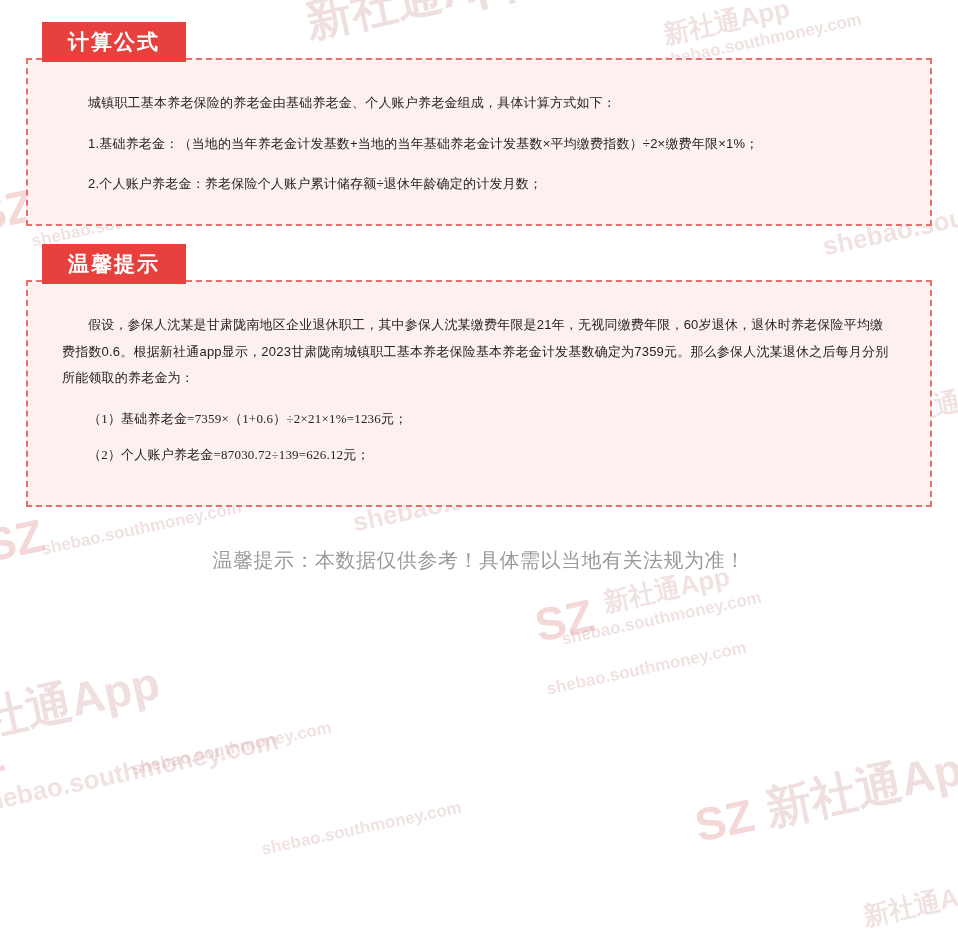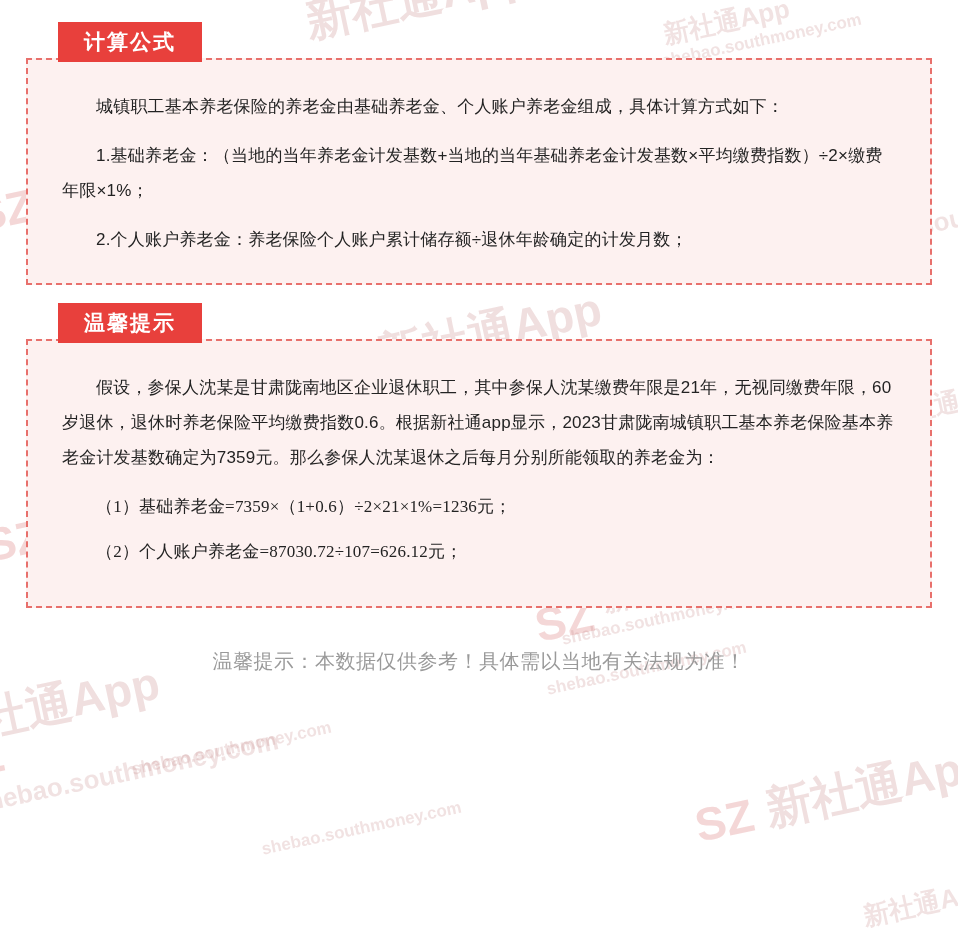--- a/index.html
+++ b/index.html
@@ -60,38 +60,38 @@
   }
 
   .section-title {
     display: inline-block;
     background: #e8403c;
     color: #ffffff;
     font-size: 21px;
     font-weight: bold;
     letter-spacing: 2px;
     padding: 9px 26px 10px 26px;
-    margin-left: 32px;
+    margin-left: 16px;
     position: relative;
     z-index: 3;
     line-height: 1;
   }
 
   .section-body {
     border: 2px dashed #e8706c;
     background: #fdf1f0;
     margin-top: -4px;
     padding: 30px 34px 26px 34px;
     box-sizing: border-box;
     position: relative;
     z-index: 1;
   }
 
   .para {
-    font-size: 17px;
+    font-size: 13px;
     line-height: 2.05;
     color: #232323;
     text-indent: 2em;
     margin: 0 0 14px 0;
     letter-spacing: 0.2px;
   }
   .para:last-child {
     margin-bottom: 0;
   }
   .para.tight {
@@ -151,19 +151,19 @@
       <p class="para">1.基础养老金：（当地的当年养老金计发基数+当地的当年基础养老金计发基数×平均缴费指数）÷2×缴费年限×1%；</p>
       <p class="para">2.个人账户养老金：养老保险个人账户累计储存额÷退休年龄确定的计发月数；</p>
     </div>
   </div>
 
   <div class="section">
     <div class="section-title">温馨提示</div>
     <div class="section-body">
       <p class="para">假设，参保人沈某是甘肃陇南地区企业退休职工，其中参保人沈某缴费年限是21年，无视同缴费年限，60岁退休，退休时养老保险平均缴费指数0.6。根据新社通app显示，2023甘肃陇南城镇职工基本养老保险基本养老金计发基数确定为7359元。那么参保人沈某退休之后每月分别所能领取的养老金为：</p>
       <p class="para tight">（1）基础养老金=7359×（1+0.6）÷2×21×1%=1236元；</p>
-      <p class="para tight">（2）个人账户养老金=87030.72÷107=626.12元；</p>
+      <p class="para tight">（2）个人账户养老金=87030.72÷139=626.12元；</p>
     </div>
   </div>
 
   <div class="footer-note">温馨提示：本数据仅供参考！具体需以当地有关法规为准！</div>
 
 </div>
 
 </body></html>

